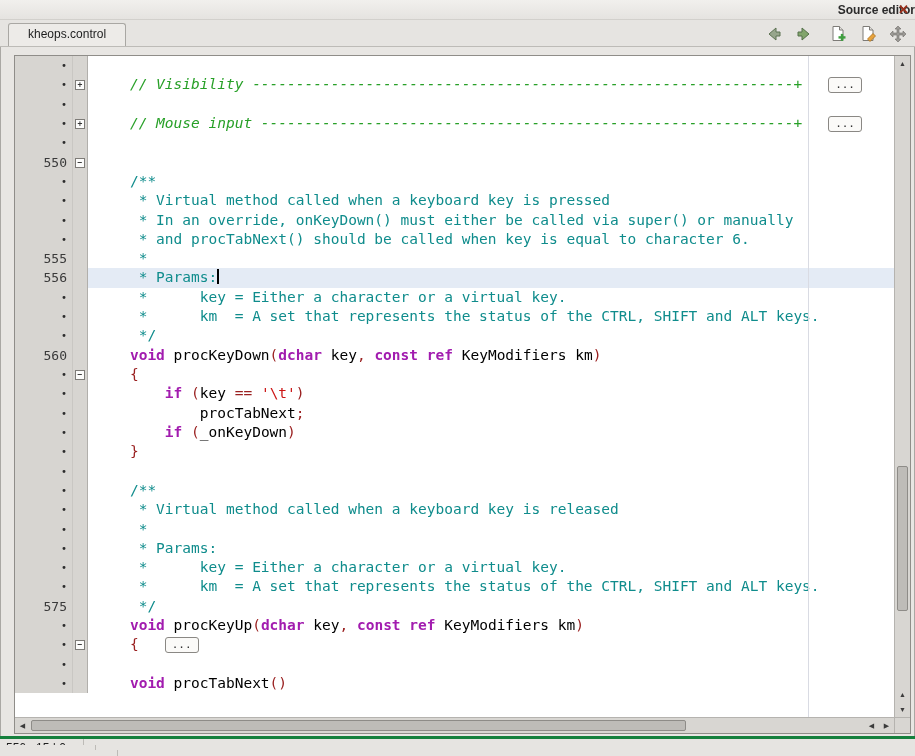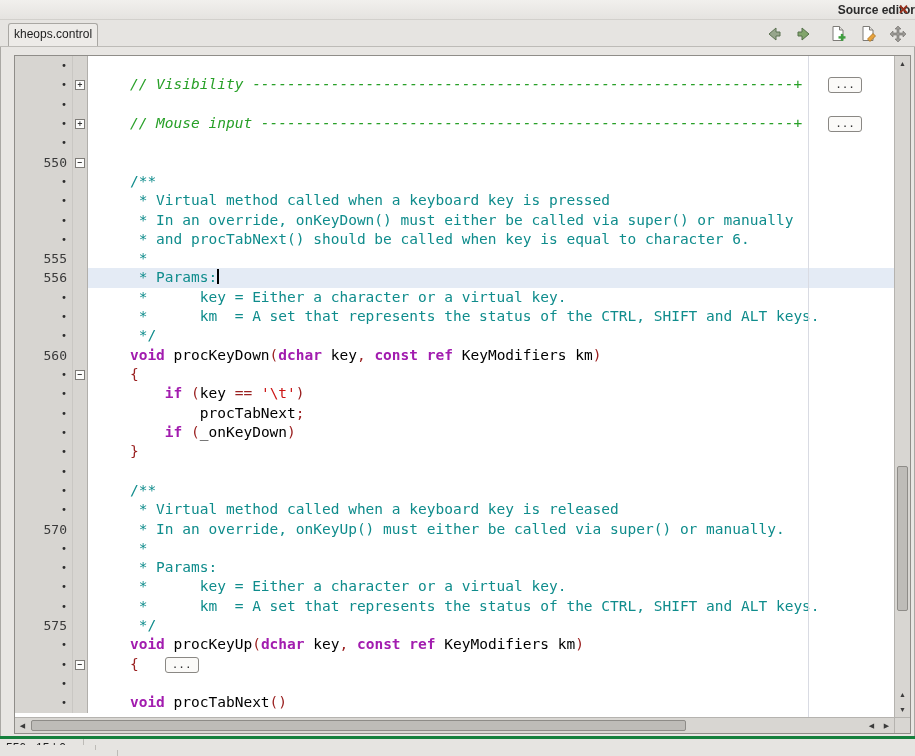--- a/index.html
+++ b/index.html
@@ -7,21 +7,21 @@
        font-family:"Liberation Sans",sans-serif;box-shadow:inset 0 0 0 1px #aaa8a4;}
 
   
   .titlebar{position:absolute;left:0;top:0;width:100%;height:20px;
     background:linear-gradient(#f1f0ed,#e5e3e0);border-bottom:1px solid #d2d0cc;
     text-align:right;font-size:12px;font-weight:bold;color:#2b2b2b;line-height:20px;box-sizing:border-box;}
   .close{position:absolute;right:6px;top:0;line-height:19px;font-size:13px;font-weight:bold;color:#9c2f1a;cursor:default;}
 
   
   .tabbar{position:absolute;left:0;top:20px;width:100%;height:27px;background:#e6e4e1;border-bottom:1px solid #bdbbb7;box-sizing:border-box;}
-  .tab{position:absolute;left:8px;bottom:0;height:22px;padding:0 5px;background:#edebe8;
+  .tab{position:absolute;left:8px;bottom:0;height:22px;padding:0 19px;background:#edebe8;
        border:1px solid #a9a7a3;border-bottom:none;border-radius:3px 3px 0 0;
        font-size:12px;line-height:21px;color:#1d1d1d;}
   .toolbar{position:absolute;right:8px;top:4px;display:flex;align-items:center;}
   .tbtn{width:19px;height:19px;border:none;background:transparent;padding:0;margin-left:11px;display:flex;align-items:center;justify-content:center;}
   .tbtn.gap{margin-left:15px;}
 
   
   .frame{position:absolute;left:14px;top:55px;width:897px;height:679px;background:#fff;
          border:1px solid #8f8d89;box-sizing:border-box;}
   .ebody{position:absolute;left:0;top:0;right:16px;bottom:16px;overflow:hidden;background:#fff;}
@@ -243,25 +243,20 @@
           <div class="gnum dot">•</div>
           <div class="gfold"></div>
           <div class="ccode"><span class="pl">    </span><span class="dc">/**</span></div>
         </div>
         <div class="crow">
           <div class="gnum dot">•</div>
           <div class="gfold"></div>
           <div class="ccode"><span class="dc">     * Virtual method called when a keyboard key is released</span></div>
         </div>
         <div class="crow">
-          <div class="gnum">570</div>
-          <div class="gfold"></div>
-          <div class="ccode"><span class="dc">     * In an override, onKeyUp() must either be called via super() or manually.</span></div>
-        </div>
-        <div class="crow">
           <div class="gnum dot">•</div>
           <div class="gfold"></div>
           <div class="ccode"><span class="dc">     *</span></div>
         </div>
         <div class="crow">
           <div class="gnum dot">•</div>
           <div class="gfold"></div>
           <div class="ccode"><span class="dc">     * Params:</span></div>
         </div>
         <div class="crow">

